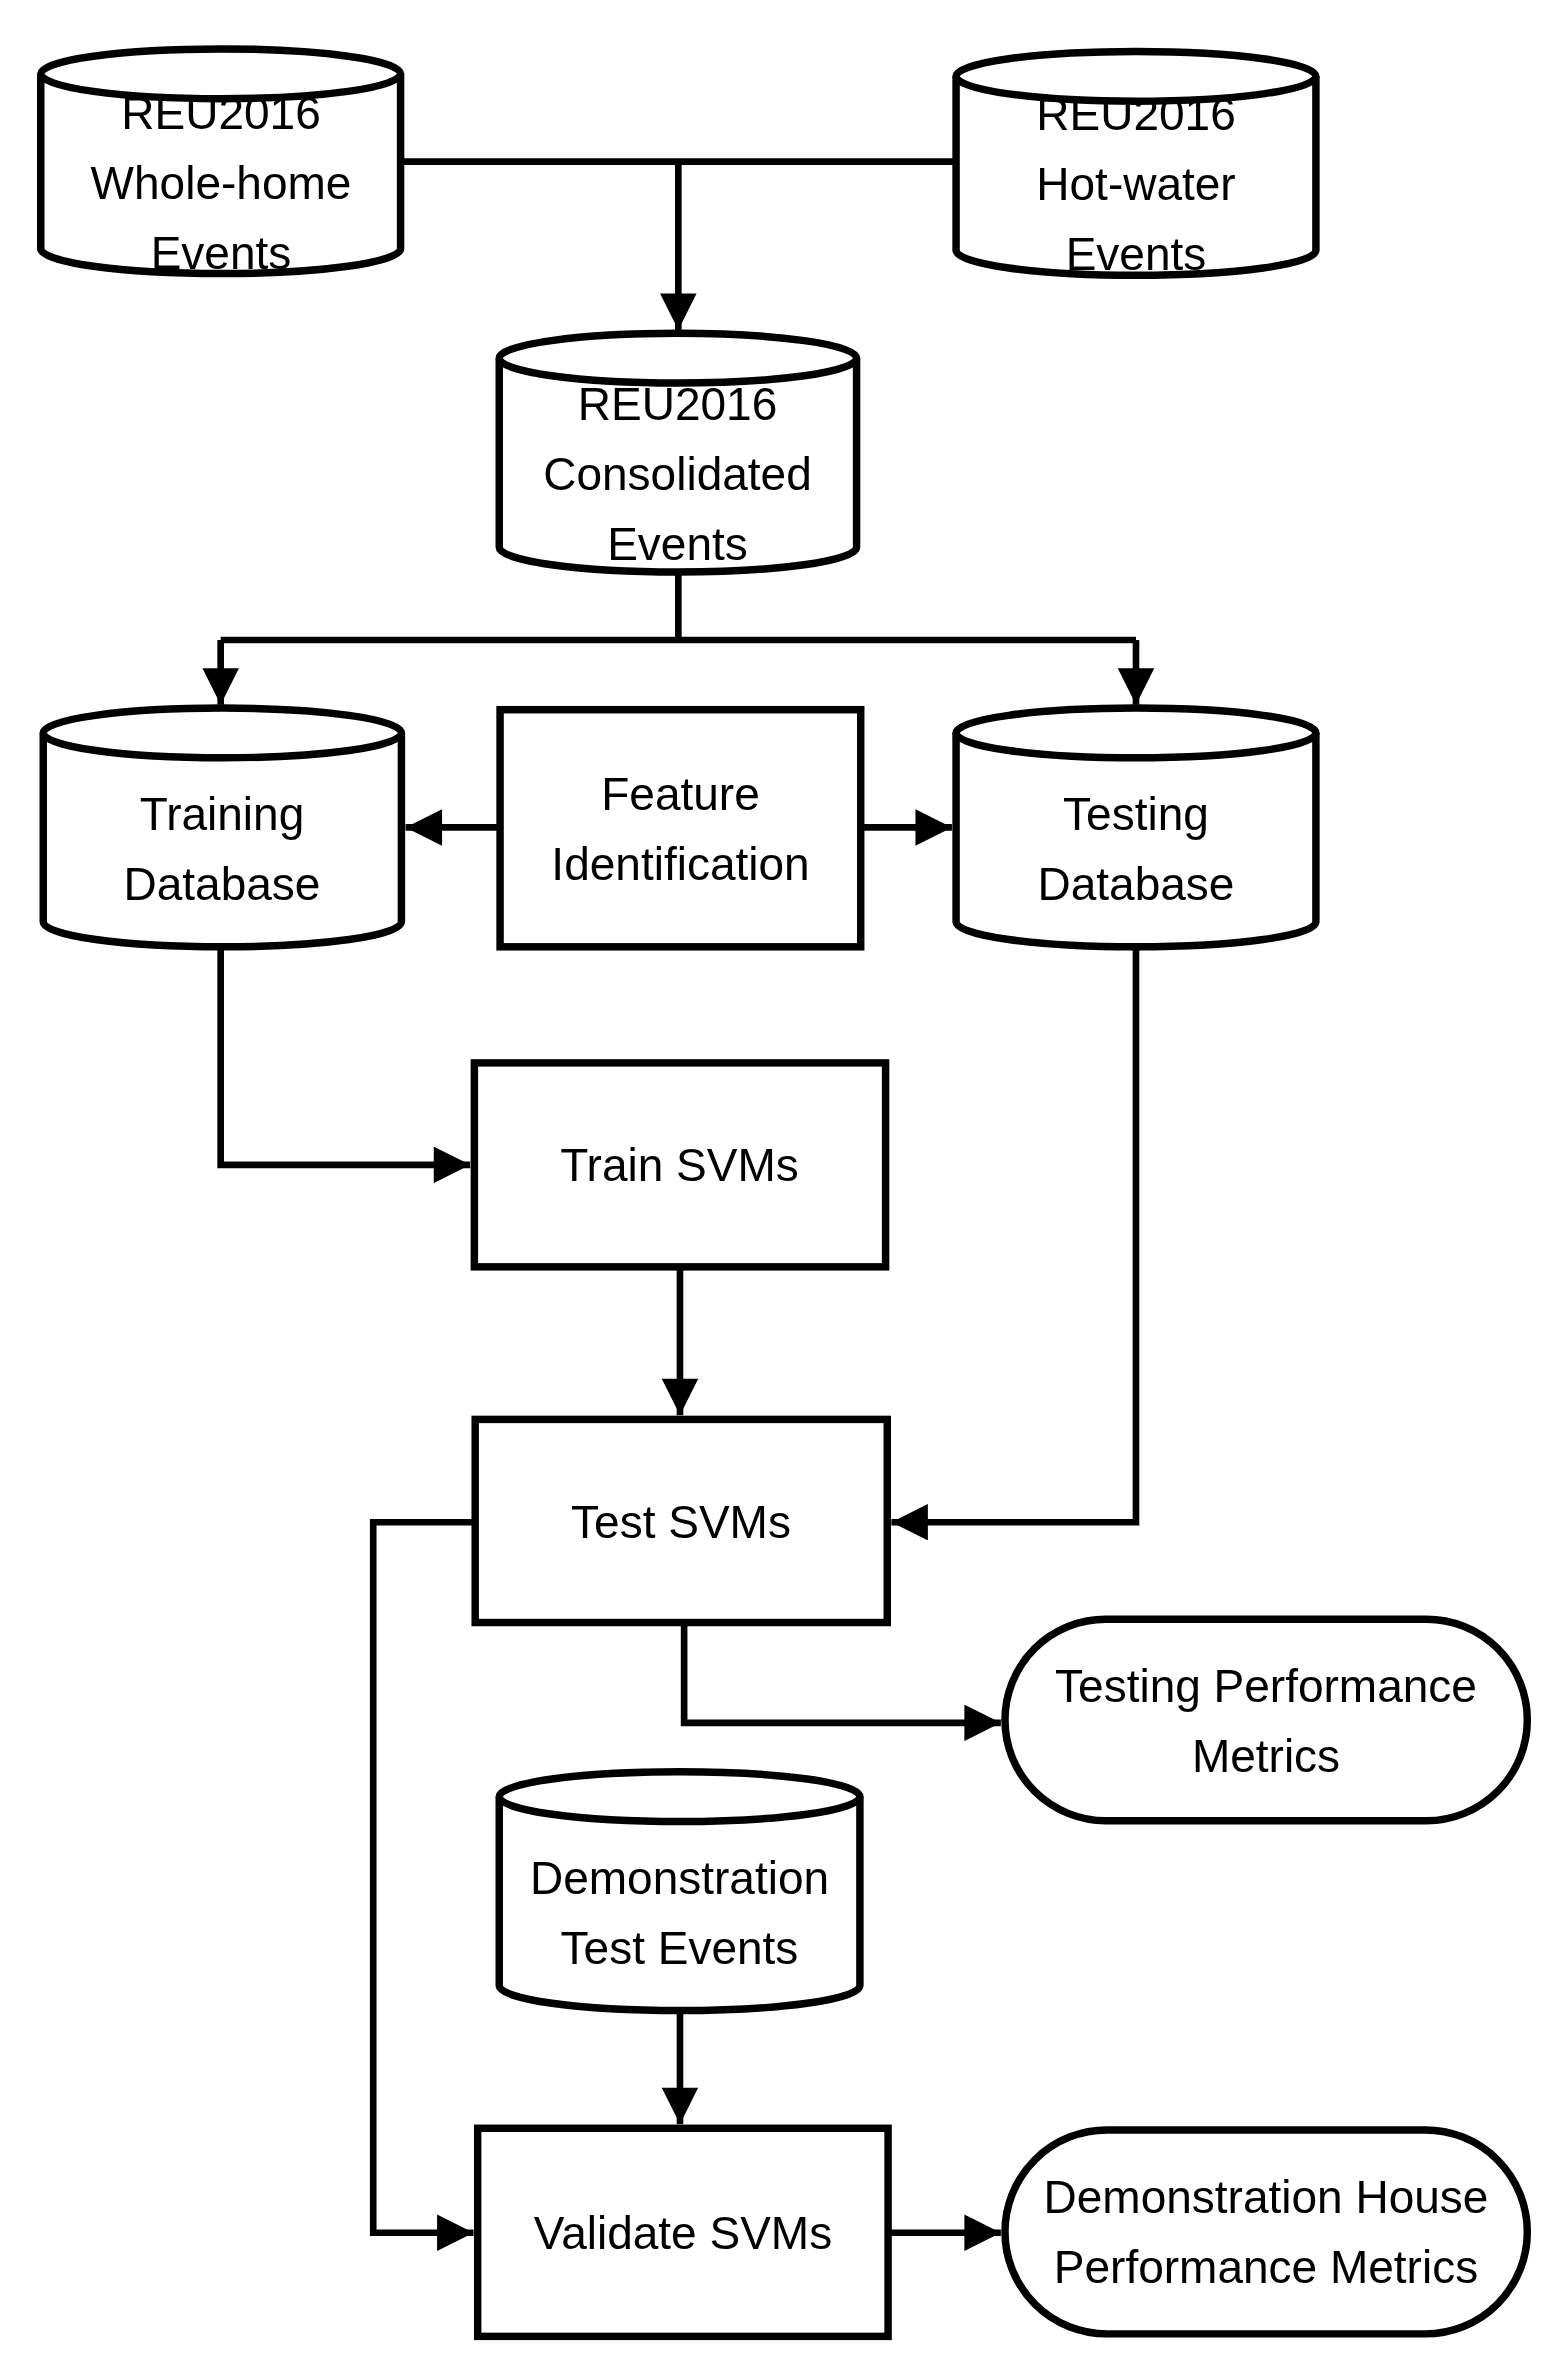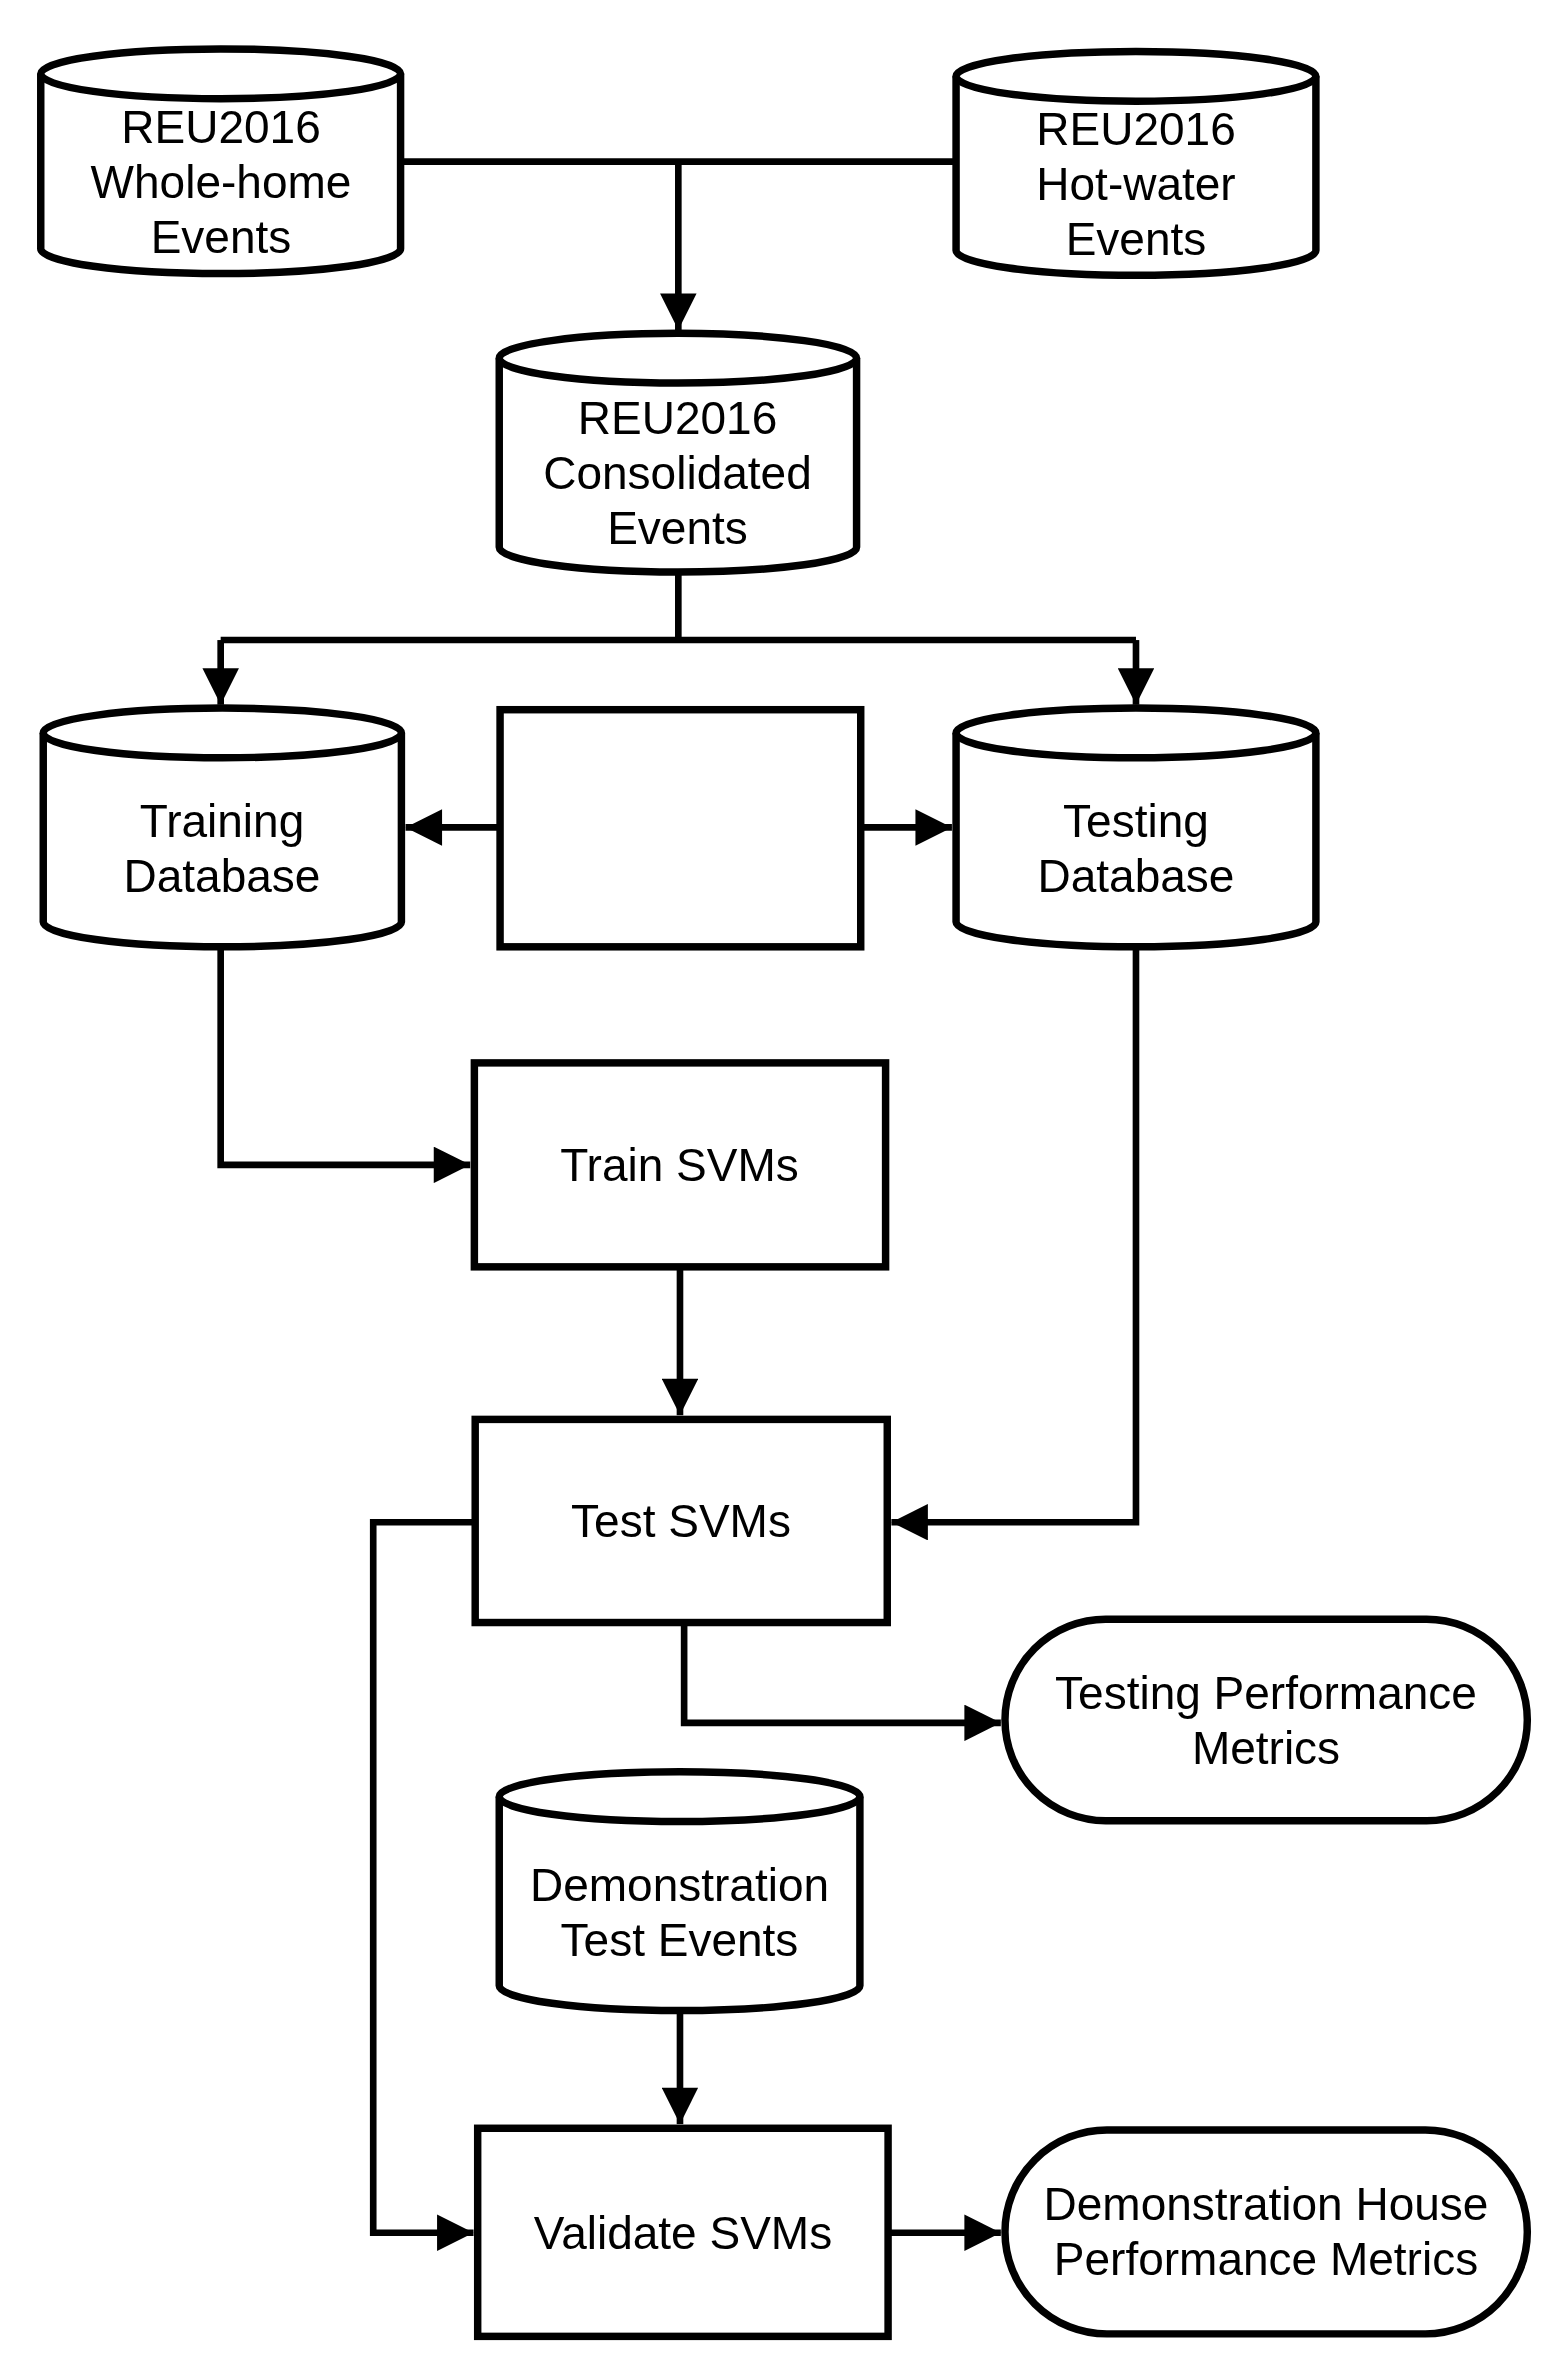--- a/index.html
+++ b/index.html
@@ -23,21 +23,21 @@
     height: 2377px;
   }
   .node-label {
     position: absolute;
     display: flex;
     align-items: center;
     justify-content: center;
     text-align: center;
     white-space: pre-line;
     font-size: 46px;
-    line-height: 55px;
+    line-height: 70px;
     color: #000000;
     pointer-events: none;
   }
 </style>
 </head>
 <body>
 
 <div class="canvas">
 
   <svg class="shapes-svg" viewBox="0 0 1868 2867" xmlns="http://www.w3.org/2000/svg">
@@ -118,20 +118,22 @@
 Hot-water
 Events</div>
 
   <div class="node-label" style="left:499px;  top:379px;  width:357px; height:189px;">REU2016
 Consolidated
 Events</div>
 
   <div class="node-label" style="left:43px;   top:754px;  width:358px; height:189px;text-align:center;">Training
 Database</div>
 
+  <div class="node-label" style="left:500px;  top:710px;  width:361px; height:237px;">Feature
+Identification</div>
 
   <div class="node-label" style="left:956px; top:754px;  width:360px; height:189px;">Testing
 Database</div>
 
   <div class="node-label" style="left:474px;  top:1063px; width:411px; height:204px;">Train SVMs</div>
 
   <div class="node-label" style="left:475px;  top:1420px; width:412px; height:203px;">Test SVMs</div>
 
   <div class="node-label" style="left:1005px; top:1620px; width:522px; height:202px;">Testing Performance
 Metrics</div>

